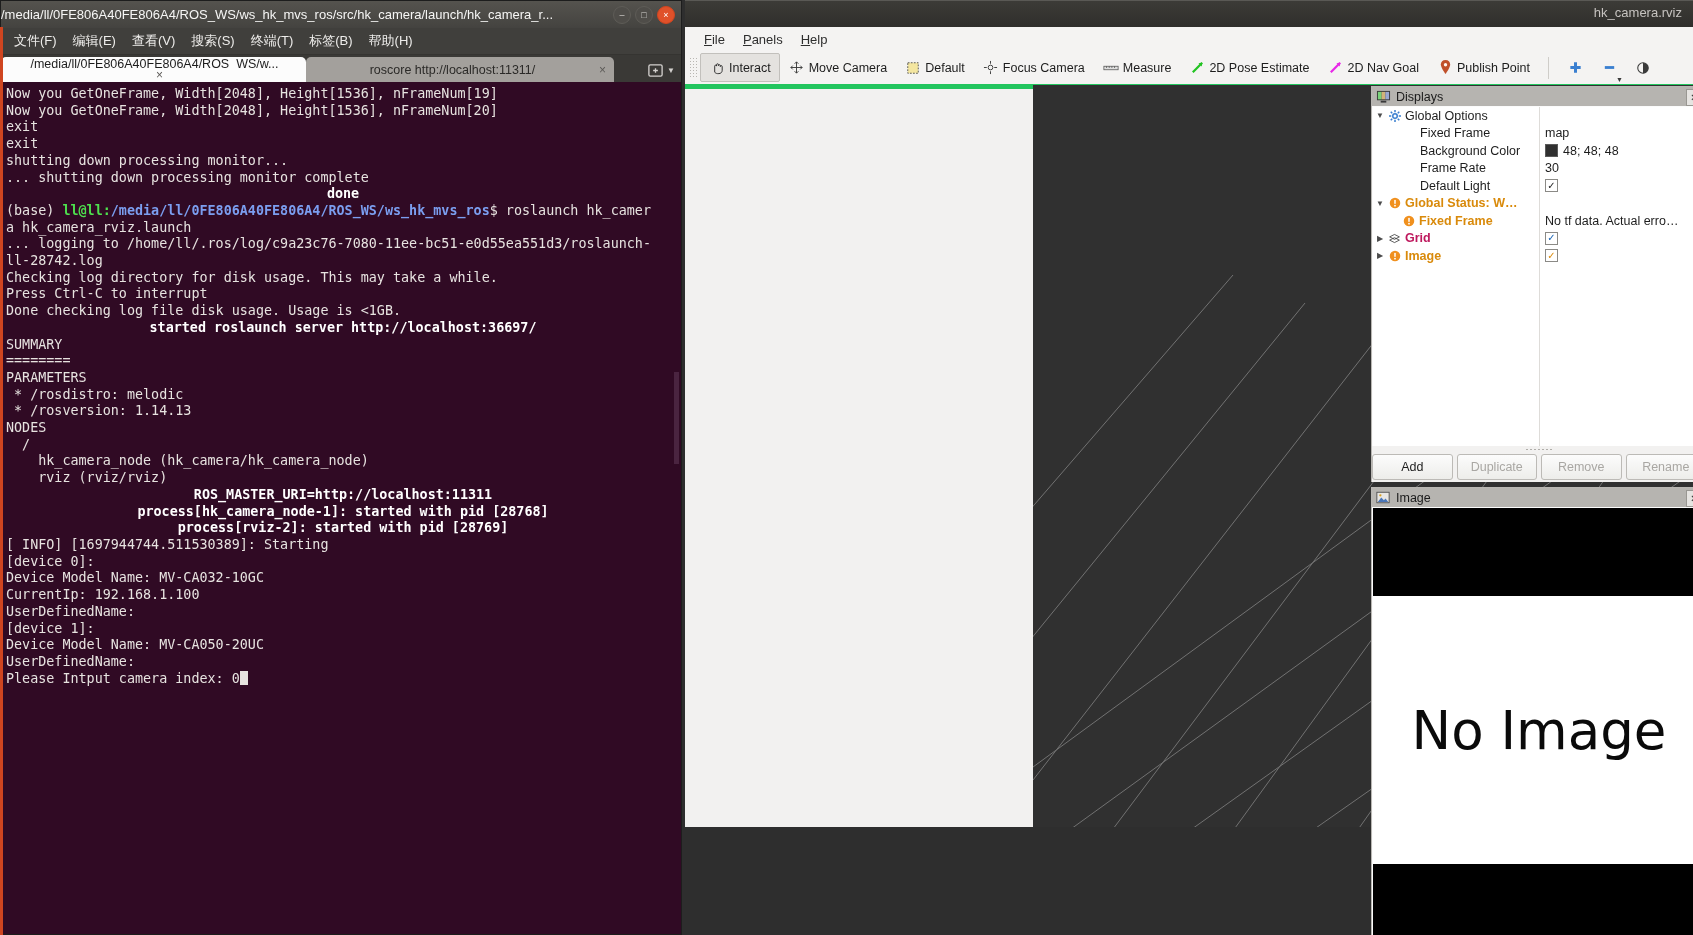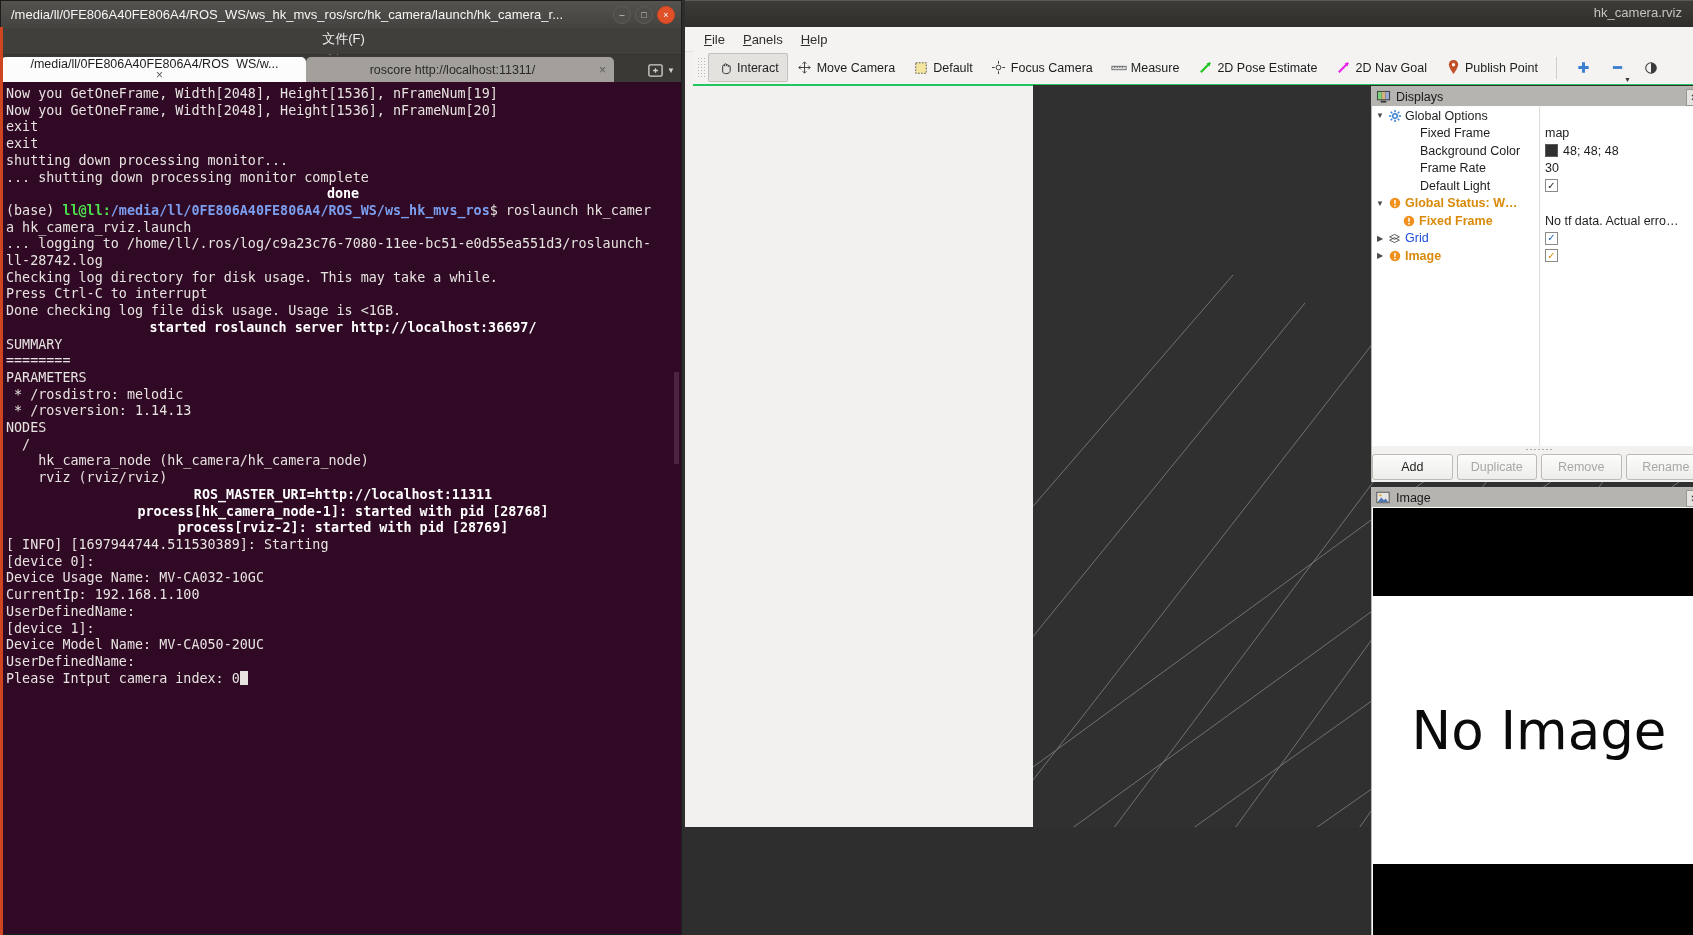--- a/index.html
+++ b/index.html
@@ -36,23 +36,23 @@
     display: flex; align-items: center;
     padding-left: 10px;
   }
   .menu-item {
     font-size: 13px; color: #2e2e2e;
     padding: 2px 9px; cursor: default;
   }
   .menu-item .acc { text-decoration: underline; }
 
   .rviz-toolbar {
-    position: absolute; left: 8px; top: 51px; right: 0; height: 33px;
+    position: absolute; left: 0; top: 51px; right: 0; height: 33px;
     background: #f4f3f2;
-    border-bottom: 2px solid #22c55e;
+    border-bottom: 5px solid #22c55e;
     display: flex; align-items: center;
   }
   .tb-grip {
     width: 8px; height: 22px; margin: 0 3px 0 4px;
     background-image: radial-gradient(#b8b6b2 1px, transparent 1px);
     background-size: 3px 3px;
   }
   .tb-btn {
     display: flex; align-items: center; gap: 4px;
     height: 27px; padding: 0 8px;
@@ -126,21 +126,21 @@
     width: 14px; display: inline-flex; justify-content: center;
     font-size: 8px; color: #4b4b4b;
   }
   .trow .ticon { width: 15px; display: inline-flex; justify-content: center; align-items: center; }
   .trow .tlabel { margin-left: 3px; }
   .trow .tval {
     position: absolute; left: 172px;
     display: flex; align-items: center; gap: 5px;
   }
   .orange { color: #d98a0b; font-weight: bold; }
-  .blue   { color: #1d4ed8; font-weight: normal; }
+  .blue   { color: #be185d; font-weight: bold; }
   .cbox {
     width: 11px; height: 11px; background: #fff;
     border: 1px solid #8b8a86;
     display: inline-flex; align-items: center; justify-content: center;
     font-size: 10px; line-height: 1;
   }
   .swatch { width: 11px; height: 11px; background: #303030; border: 1px solid #5a5a5a; display:inline-block; }
 
   .btnrow {
     position: absolute; left: 686px; top: 452px; width: 334px; height: 30px;
@@ -193,21 +193,20 @@
     background: #300a24;
     border: 1px solid #1d1d1d;
     box-sizing: border-box;
   }
   .term-titlebar {
     position: relative; height: 27px;
     background: linear-gradient(#55534e, #444340);
     display: flex; align-items: center;
   }
   .term-title-text {
-    margin-left: 10px;
     color: #f6f6f5; font-size: 13px;
     white-space: nowrap; overflow: hidden;
   }
   .win-btns {
     position: absolute; right: 6px; top: 5px;
     display: flex; gap: 4px;
   }
   .wb {
     width: 16px; height: 16px; border-radius: 50%;
     background: #4f4d49;
@@ -216,21 +215,20 @@
     color: #d6d4d1; font-size: 9px; line-height: 1;
   }
   .wb.close { background: #e0512a; border-color: #d2451f; color:#fff; }
 
   .term-menubar {
     height: 26px;
     background: #403f3c;
     display: flex; align-items: center;
     padding-left: 5px;
     border-bottom: 1px solid #353431;
-    flex-direction: column;
   }
   .tmenu {
     color: #eeedeb; font-size: 13px;
     padding: 2px 8px;
   }
   .term-tabs {
     height: 27px;
     background: #3a3936;
     display: flex; align-items: flex-end;
     position: relative;
@@ -669,21 +667,21 @@
         <div class="tline">  /</div>
         <div class="tline">    hk_camera_node (hk_camera/hk_camera_node)</div>
         <div class="tline">    rviz (rviz/rviz)</div>
         <div class="tline"></div>
         <div class="tline bold">ROS_MASTER_URI=http://localhost:11311</div>
         <div class="tline"></div>
         <div class="tline bold">process[hk_camera_node-1]: started with pid [28768]</div>
         <div class="tline bold">process[rviz-2]: started with pid [28769]</div>
         <div class="tline">[ INFO] [1697944744.511530389]: Starting</div>
         <div class="tline">[device 0]:</div>
-        <div class="tline">Device Usage Name: MV-CA032-10GC</div>
+        <div class="tline">Device Model Name: MV-CA032-10GC</div>
         <div class="tline">CurrentIp: 192.168.1.100</div>
         <div class="tline">UserDefinedName:</div>
         <div class="tline"></div>
         <div class="tline">[device 1]:</div>
         <div class="tline">Device Model Name: MV-CA050-20UC</div>
         <div class="tline">UserDefinedName:</div>
         <div class="tline"></div>
         <div class="tline">Please Intput camera index: 0<span class="cursor"></span></div>
       </div>
     <div class="term-scroll">

